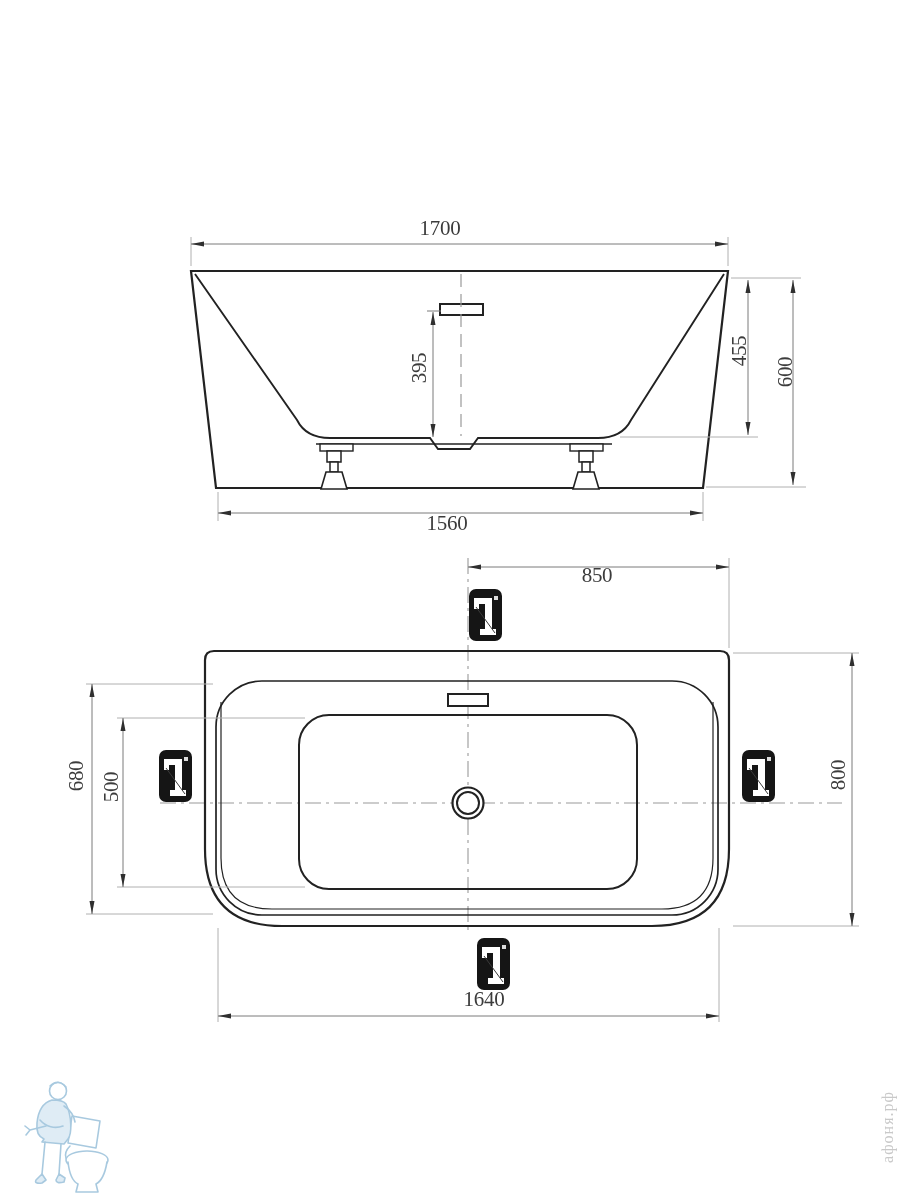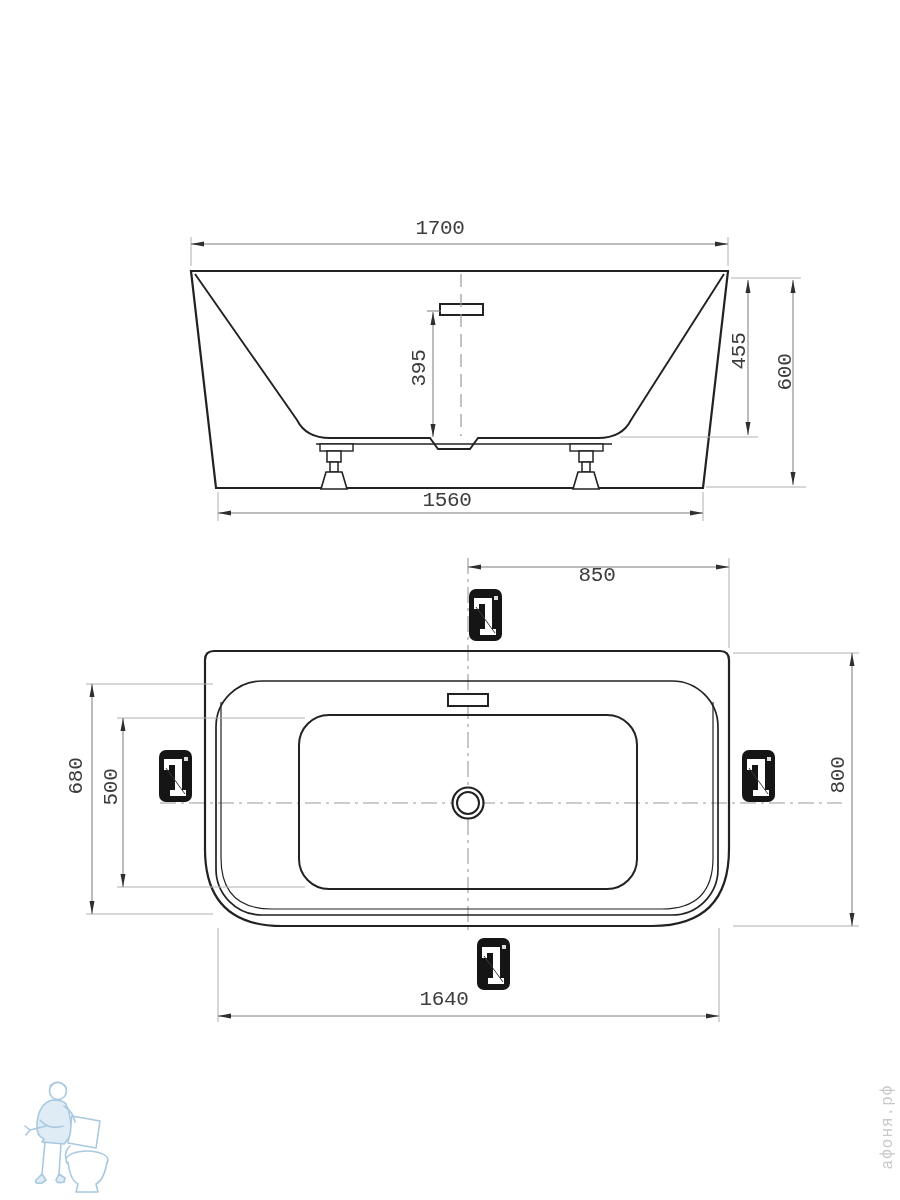--- a/index.html
+++ b/index.html
@@ -1,18 +1,18 @@
 <!DOCTYPE html>
 <html><head>
 <meta charset="utf-8">
 <style>
   html,body{margin:0;padding:0;background:#fff;}
   .canvas{
     position:relative;width:900px;height:1200px;background:#fff;overflow:hidden;
-    font-family:Liberation Mono, monospace;
+    font-family:Liberation Serif, serif;
   }
   .canvas svg{position:absolute;left:0;top:0;}
   .dlabel{
     position:absolute;font-size:21px;color:#3c3c3c;letter-spacing:-0.3px;
     white-space:nowrap;transform:translate(-50%,-50%);line-height:1;
   }
   .dlabel.vert{transform:translate(-50%,-50%) rotate(-90deg);}
   .wm-site{
     position:absolute;left:833px;top:1117px;width:110px;height:20px;
     font-size:16px;color:#c9c9c9;letter-spacing:1px;text-align:center;
@@ -149,23 +149,23 @@
       <path d="M30,98 L24,104 Q22,108 30,107 L34,104 Z" fill="#dcebf5"></path>
       <path d="M47,98 L44,104 Q44,108 52,106 L53,102 Z" fill="#dcebf5"></path>
     </g>
   </g>
 </svg>
 
 <div class="dlabel" style="left:440px;top:228px">1700</div>
 <div class="dlabel vert" style="left:419px;top:368px">395</div>
 <div class="dlabel vert" style="left:739px;top:351px">455</div>
 <div class="dlabel vert" style="left:785px;top:372px">600</div>
-<div class="dlabel" style="left:447px;top:500px">1560</div>
+<div class="dlabel" style="left:447px;top:523px">1560</div>
 
 <div class="dlabel" style="left:597px;top:575px">850</div>
 <div class="dlabel vert" style="left:76px;top:776px">680</div>
 <div class="dlabel vert" style="left:111px;top:787px">500</div>
 <div class="dlabel vert" style="left:838px;top:775px">800</div>
-<div class="dlabel" style="left:444px;top:999px">1640</div>
+<div class="dlabel" style="left:484px;top:999px">1640</div>
 
 <div class="wm-site">афоня.рф</div>
 
 </div>
 
 </body></html>

